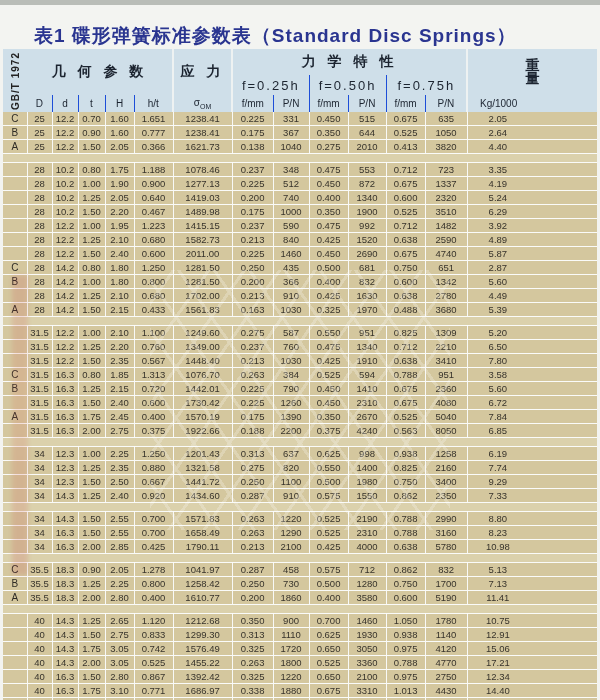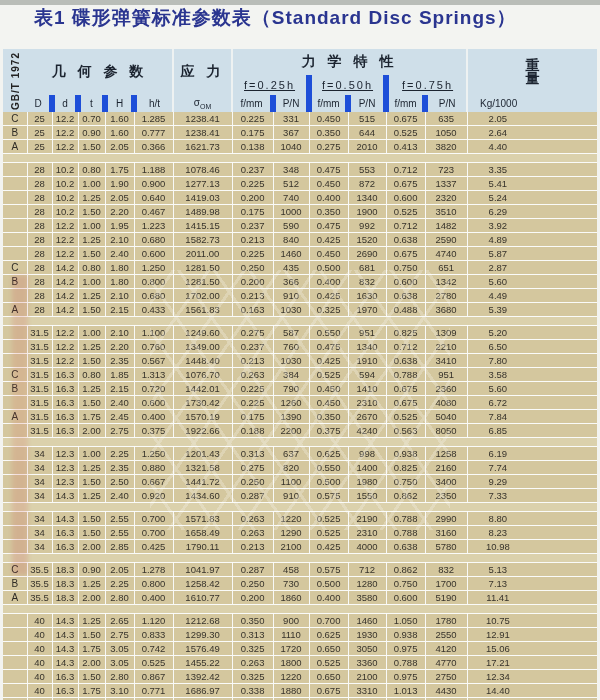--- a/index.html
+++ b/index.html
@@ -4,46 +4,46 @@
 <style>
   html,body{margin:0;padding:0;}
   body{
     width:600px;height:700px;overflow:hidden;
     background:#f3f4f1;
     font-family:"Liberation Sans","DejaVu Sans",sans-serif;
     position:relative;
   }
   .top-strip{height:5px;background:#b9bdb8;}
   .title-bar{
-    height:44px;display:flex;align-items:flex-start;
+    height:44px;display:flex;align-items:flex-end;
     padding-left:34px;background:#f3f4f1;
   }
   .title-bar .t{
     color:var(--title-color,#2a3590);
     font-size:19px;font-weight:bold;letter-spacing:1px;
   }
   table{
     border-collapse:collapse;table-layout:fixed;
     width:594px;margin-left:3px;
   }
   thead th{
     background:var(--header-bg,#cfdfe9);
     font-weight:normal;color:#1c2430;padding:0;
   }
   tr.h1 th{height:26px;font-size:14px;font-weight:bold;letter-spacing:4px;}
-  tr.h2 th{height:20px;font-size:11px;letter-spacing:2px;text-decoration:underline;}
+  tr.h2 th{height:20px;font-size:13px;letter-spacing:2px;}
   tr.h3 th{height:17px;font-size:10px;letter-spacing:0;}
   th.std{width:24px;position:relative;}
   th.std .vert{
     position:absolute;left:50%;top:50%;
     transform:translate(-50%,-50%) rotate(-90deg);
     white-space:nowrap;font-size:10px;letter-spacing:1px;color:#222;
   }
   .bl{border-left:2px solid #eef2f2;}
-  .bl1{border-left:6px solid #1d4ed8;}
+  .bl1{border-left:1px solid #1d4ed8;}
   th.weight div{line-height:13px;font-size:14px;font-weight:bold;letter-spacing:0;}
   th.kgcell{padding-right:68px;}
   td.kgpad{padding-right:70px;}
   sub{font-size:7px;}
   tbody td{
     background:var(--row-bg,#d4c79e);
     height:11px;line-height:11px;
     font-size:9.5px;color:#37332b;text-align:center;
     border-bottom:1px solid rgba(255,255,255,0.6);
     border-left:1px solid rgba(255,255,255,0.45);
@@ -129,21 +129,21 @@
       <th class="bl kgcell">Kg/1000</th>
     </tr>
   </thead>
   <tbody>
       <tr class="row">
         <td>C</td>
         <td>25</td>
         <td>12.2</td>
         <td>0.70</td>
         <td>1.60</td>
-        <td>1.285</td>
+        <td>1.651</td>
         <td>1238.41</td>
         <td>0.225</td>
         <td>331</td>
         <td>0.450</td>
         <td>515</td>
         <td>0.675</td>
         <td>635</td>
         <td class="kgpad">2.05</td>
       </tr>
       <tr class="row">
@@ -204,21 +204,21 @@
         <td>1.00</td>
         <td>1.90</td>
         <td>0.900</td>
         <td>1277.13</td>
         <td>0.225</td>
         <td>512</td>
         <td>0.450</td>
         <td>872</td>
         <td>0.675</td>
         <td>1337</td>
-        <td class="kgpad">5.41</td>
+        <td class="kgpad">4.19</td>
       </tr>
       <tr class="row">
         <td></td>
         <td>28</td>
         <td>10.2</td>
         <td>1.25</td>
         <td>2.05</td>
         <td>0.640</td>
         <td>1419.03</td>
         <td>0.200</td>
@@ -682,21 +682,21 @@
         <td>14.3</td>
         <td>1.50</td>
         <td>2.75</td>
         <td>0.833</td>
         <td>1299.30</td>
         <td>0.313</td>
         <td>1110</td>
         <td>0.625</td>
         <td>1930</td>
         <td>0.938</td>
-        <td>2550</td>
+        <td>1140</td>
         <td class="kgpad">12.91</td>
       </tr>
       <tr class="row">
         <td></td>
         <td>40</td>
         <td>14.3</td>
         <td>1.75</td>
         <td>3.05</td>
         <td>0.742</td>
         <td>1576.49</td>

